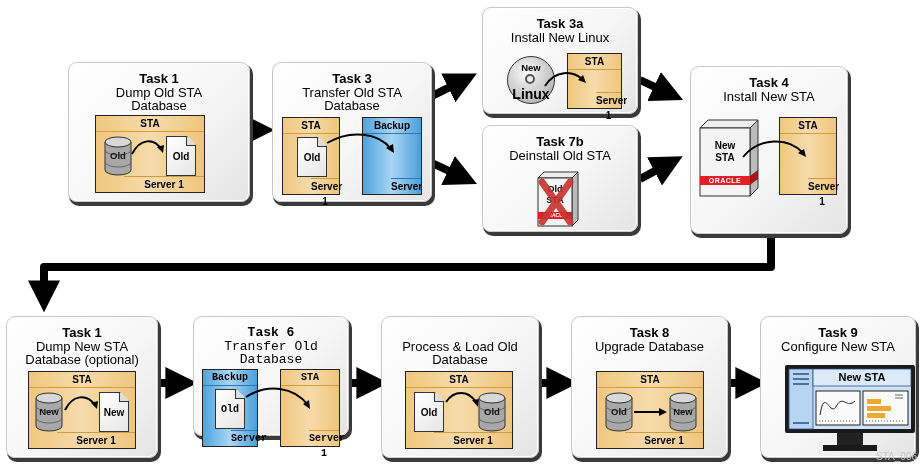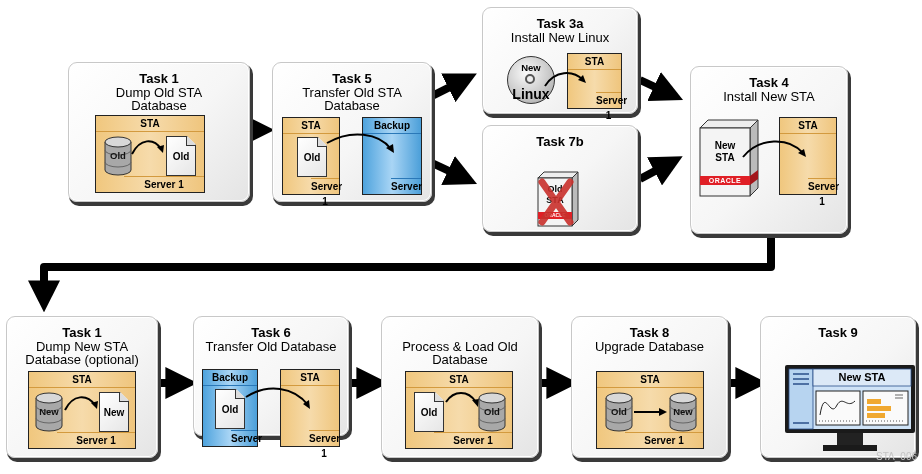--- a/index.html
+++ b/index.html
@@ -67,21 +67,21 @@
     </div>
     <svg width="110" height="78" style="left:0;top:0">
         <path d="M36,38 C44,22 58,22 65,33" fill="none" stroke="#000" stroke-width="2"></path>
         <path d="M61,31 l6,6 l1,-8 z" fill="#000"></path>
       </svg>
     <div class="doc" style="left:70px;top:20px;">Old</div>
   </div>
 </div>
 
 <div class="task" style="left:272px;top:62px;width:160px;height:140px;">
-  <div class="ttl">Task 5</div>
+  <div class="ttl">Task 3</div>
   <div class="desc">
     <div>Transfer Old STA</div>
     <div>Database</div>
   </div>
   <div class="srv" style="left:9px;top:54px;width:58px;height:78px;">
     <div class="hdr">STA</div>
     <div class="ftr">Server 1</div>
     <div class="doc" style="left:14px;top:19px;">Old</div>
   </div>
   <div class="srv blue" style="left:89px;top:54px;width:60px;height:78px;">
@@ -109,20 +109,23 @@
     <div class="ftr">Server 1</div>
   </div>
   <svg width="156" height="107" style="left:0;top:0">
       <path d="M62,78 C72,62 90,62 100,72" fill="none" stroke="#000" stroke-width="2"></path>
       <path d="M95,72 l8,3 l-3,-8 z" fill="#000"></path>
     </svg>
 </div>
 
 <div class="task" style="left:482px;top:125px;width:156px;height:107px;">
   <div class="ttl">Task 7b</div>
+  <div class="desc">
+    <div>Deinstall Old STA</div>
+  </div>
   <div style="position:absolute;left:55px;top:46px;width:40px;height:54px;">
     <svg width="44" height="56" style="left:0;top:0">
         <path d="M0,6 L6,0 L40,0 L34,6 Z" fill="#eee" stroke="#333"></path>
         <path d="M34,6 L40,0 L40,48 L34,54 Z" fill="#bbb" stroke="#333"></path>
         <rect x="0" y="6" width="34" height="48" fill="#f4f4f4" stroke="#333"></rect>
         <rect x="0" y="40" width="34" height="7" fill="#e01f26"></rect>
       </svg>
     <div style="position:absolute;left:0;width:34px;top:12px;text-align:center;font-size:9px;font-weight:bold;">Old</div>
     <div style="position:absolute;left:0;width:34px;top:23px;text-align:center;font-size:9px;font-weight:bold;">STA</div>
     <div style="position:absolute;left:0;width:34px;top:40px;text-align:center;font-size:5px;color:#fff;font-weight:bold;line-height:7px;">ORACLE</div>
@@ -177,21 +180,21 @@
       <div class="lbl">New</div>
     </div>
     <svg width="108" height="78" style="left:0;top:0">
         <path d="M36,38 C44,22 58,22 66,33" fill="none" stroke="#000" stroke-width="2"></path>
         <path d="M62,31 l6,6 l1,-8 z" fill="#000"></path>
       </svg>
     <div class="doc" style="left:70px;top:20px;">New</div>
   </div>
 </div>
 
-<div class="task" style="left:193px;top:316px;width:156px;height:120px;">
+<div class="task" style="left:193px;top:316px;width:156px;height:120px;font-family:Liberation Mono, monospace;">
   <div class="ttl">Task 6</div>
   <div class="desc">
     <div>Transfer Old Database</div>
   </div>
   <div class="srv blue" style="left:8px;top:52px;width:56px;height:78px;">
     <div class="hdr">Backup</div>
     <div class="ftr">Server</div>
     <div class="doc" style="left:12px;top:19px;">Old</div>
   </div>
   <div class="srv" style="left:86px;top:52px;width:60px;height:78px;">
@@ -254,20 +257,23 @@
           <ellipse cx="14" cy="6" rx="13" ry="5" fill="#d8d8d8" stroke="#333"></ellipse>
           <path d="M1,14 a13,5 0 0 0 26,0 M1,26 a13,5 0 0 0 26,0" fill="none" stroke="#666"></path>
         </svg>
       <div class="lbl">New</div>
     </div>
   </div>
 </div>
 
 <div class="task" style="left:760px;top:316px;width:156px;height:142px;">
   <div class="ttl">Task 9</div>
+  <div class="desc">
+    <div>Configure New STA</div>
+  </div>
   <div style="position:absolute;left:24px;top:48px;width:146px;height:90px;">
     <svg width="130" height="90" style="left:0;top:0">
       <rect x="0" y="0" width="130" height="68" rx="2" fill="#1a1a1a"></rect>
       <rect x="4" y="4" width="122" height="60" fill="#cfe3f7"></rect>
       <rect x="4" y="4" width="24" height="60" fill="#b7d4f0" stroke="#2a4f8a" stroke-width="0.8"></rect>
       <line x1="8" y1="9" x2="24" y2="9" stroke="#2a4f8a" stroke-width="1.5"></line>
       <line x1="8" y1="14" x2="24" y2="14" stroke="#2a4f8a" stroke-width="1.5"></line>
       <line x1="8" y1="19" x2="24" y2="19" stroke="#2a4f8a" stroke-width="1.5"></line>
       <line x1="8" y1="58" x2="24" y2="58" stroke="#2a4f8a" stroke-width="1.5"></line>
       <rect x="28" y="4" width="98" height="17" fill="#dce9f7" stroke="#2a4f8a" stroke-width="0.8"></rect>

